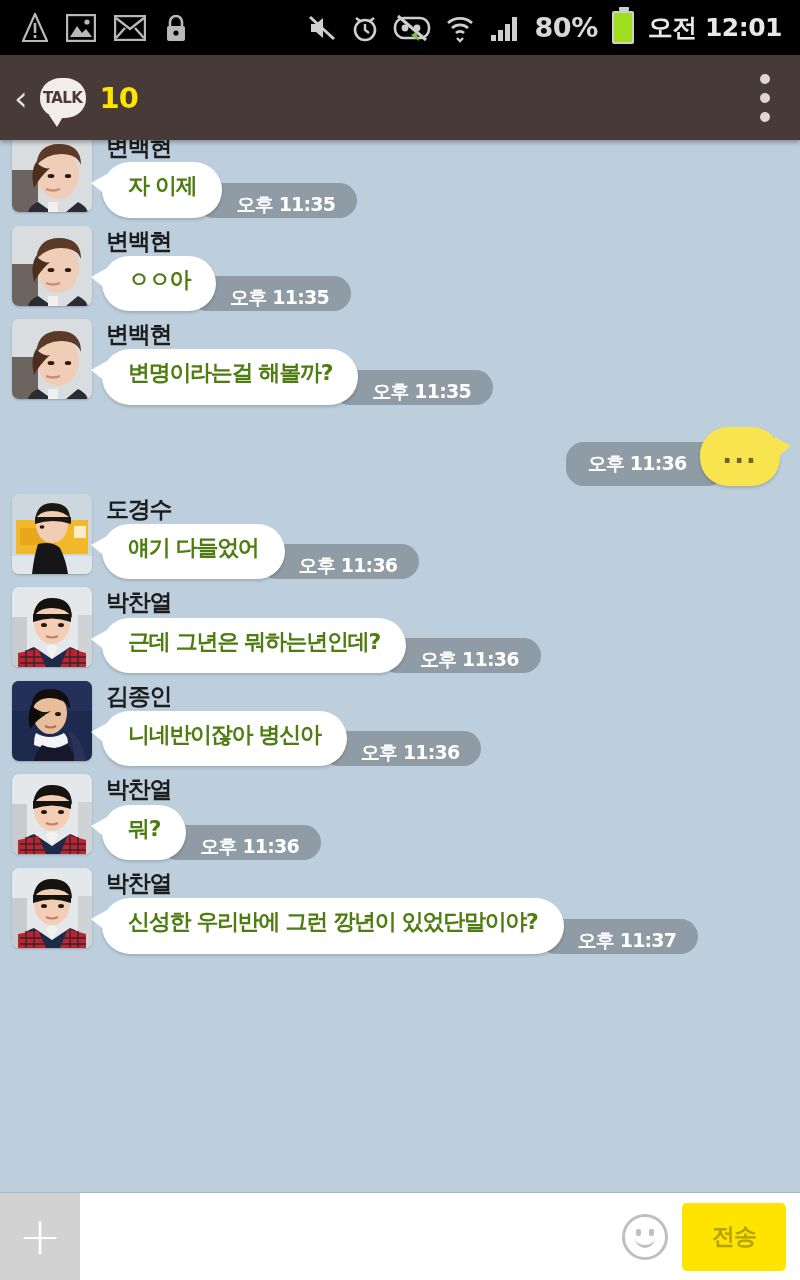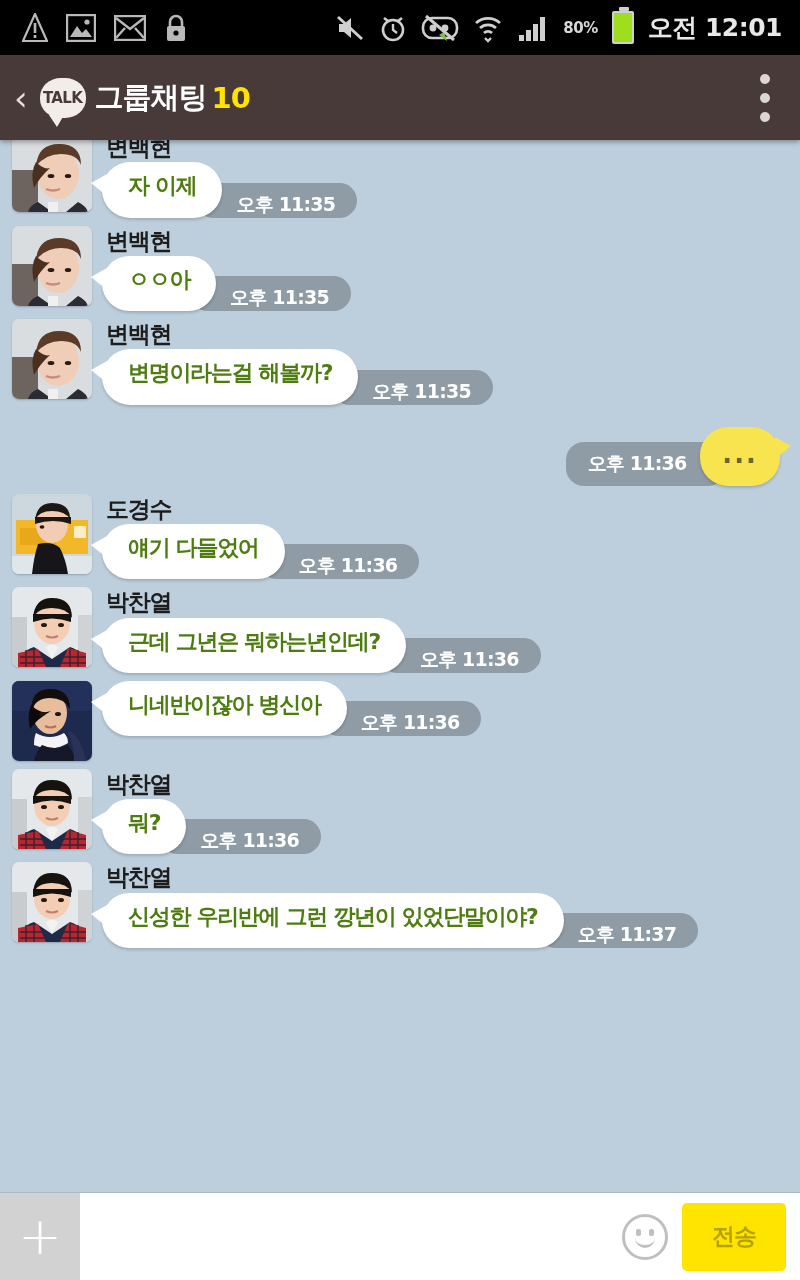--- a/index.html
+++ b/index.html
@@ -10,21 +10,21 @@
   }
 
   
   .statusbar{
     position:absolute; top:0; left:0; width:800px; height:55px;
     background:#000; display:flex; align-items:center;
   }
   .sb-left{ display:flex; align-items:center; gap:18px; padding-left:22px; }
   .sb-right{ margin-left:auto; display:flex; align-items:center; gap:14px; padding-right:18px; }
   .sb-ico{ display:block; }
-  .sb-pct{ color:#d8d8d8; font-size:15px; font-weight:bold; letter-spacing:-0.5px; }
+  .sb-pct{ color:#d8d8d8; font-size:27px; font-weight:bold; letter-spacing:-0.5px; }
   .sb-batt{
     width:22px; height:33px; border:2px solid #cfcfcf; border-radius:2px;
     background:#9ede1e; position:relative;
   }
   .sb-batt:before{
     content:""; position:absolute; top:-6px; left:5px; width:10px; height:4px;
     background:#cfcfcf; border-radius:1px;
   }
   .sb-clock{ color:#e8e8e8; font-size:25px; font-weight:bold; letter-spacing:-0.5px; }
 
@@ -209,21 +209,20 @@
     <div class="sb-batt"></div>
     <span class="sb-clock">오전 12:01</span>
   </div>
 </div>
 
 <div class="titlebar">
   <div class="tb-back">‹</div>
   <div class="tb-logo">
     <span>TALK</span>
   </div>
-  <div class="tb-title">그룹채팅</div>
   <div class="tb-count">10</div>
   <div class="tb-menu">
     <i></i>
     <i></i>
     <i></i>
   </div>
 </div>
 
 <div class="chat">
   <div class="peek-bubble"></div>
@@ -366,20 +365,21 @@
       <path d="M19 24 q10 10 20 6 q-14 8-21 18 q-3-14 1-24z" fill="#0d0a09"></path>
       <ellipse cx="30" cy="33" rx="3" ry="2" fill="#201610"></ellipse>
       <ellipse cx="46" cy="33" rx="3" ry="2" fill="#201610"></ellipse>
       <path d="M33 45 q6 3 11 0" stroke="#b56d63" stroke-width="2.2" fill="none"></path>
       <path d="M24 52 q14 8 28 0 q4 4 4 10 q-16 10-34 2 q0-8 2-12z" fill="#f4f4f6"></path>
       <path d="M30 64 q12 6 26 0 q6 8 8 16 H22 q2-10 8-16z" fill="#16182a"></path>
       <path d="M58 50 q12 8 16 30 H62 q0-18 -6-28z" fill="#2a3258"></path>
     </svg>
         </div>
         <div class="msg-col">
+          <div class="sender">김종인</div>
           <div class="bubble-line">
             <div class="bubble">니네반이잖아 병신아</div>
             <div class="time">오후 11:36</div>
           </div>
         </div>
       </div>
       <div class="row">
         <div class="avatar">
           <svg viewBox="0 0 80 80" preserveAspectRatio="none">
       <rect width="80" height="80" fill="#e4e8ea"></rect>

